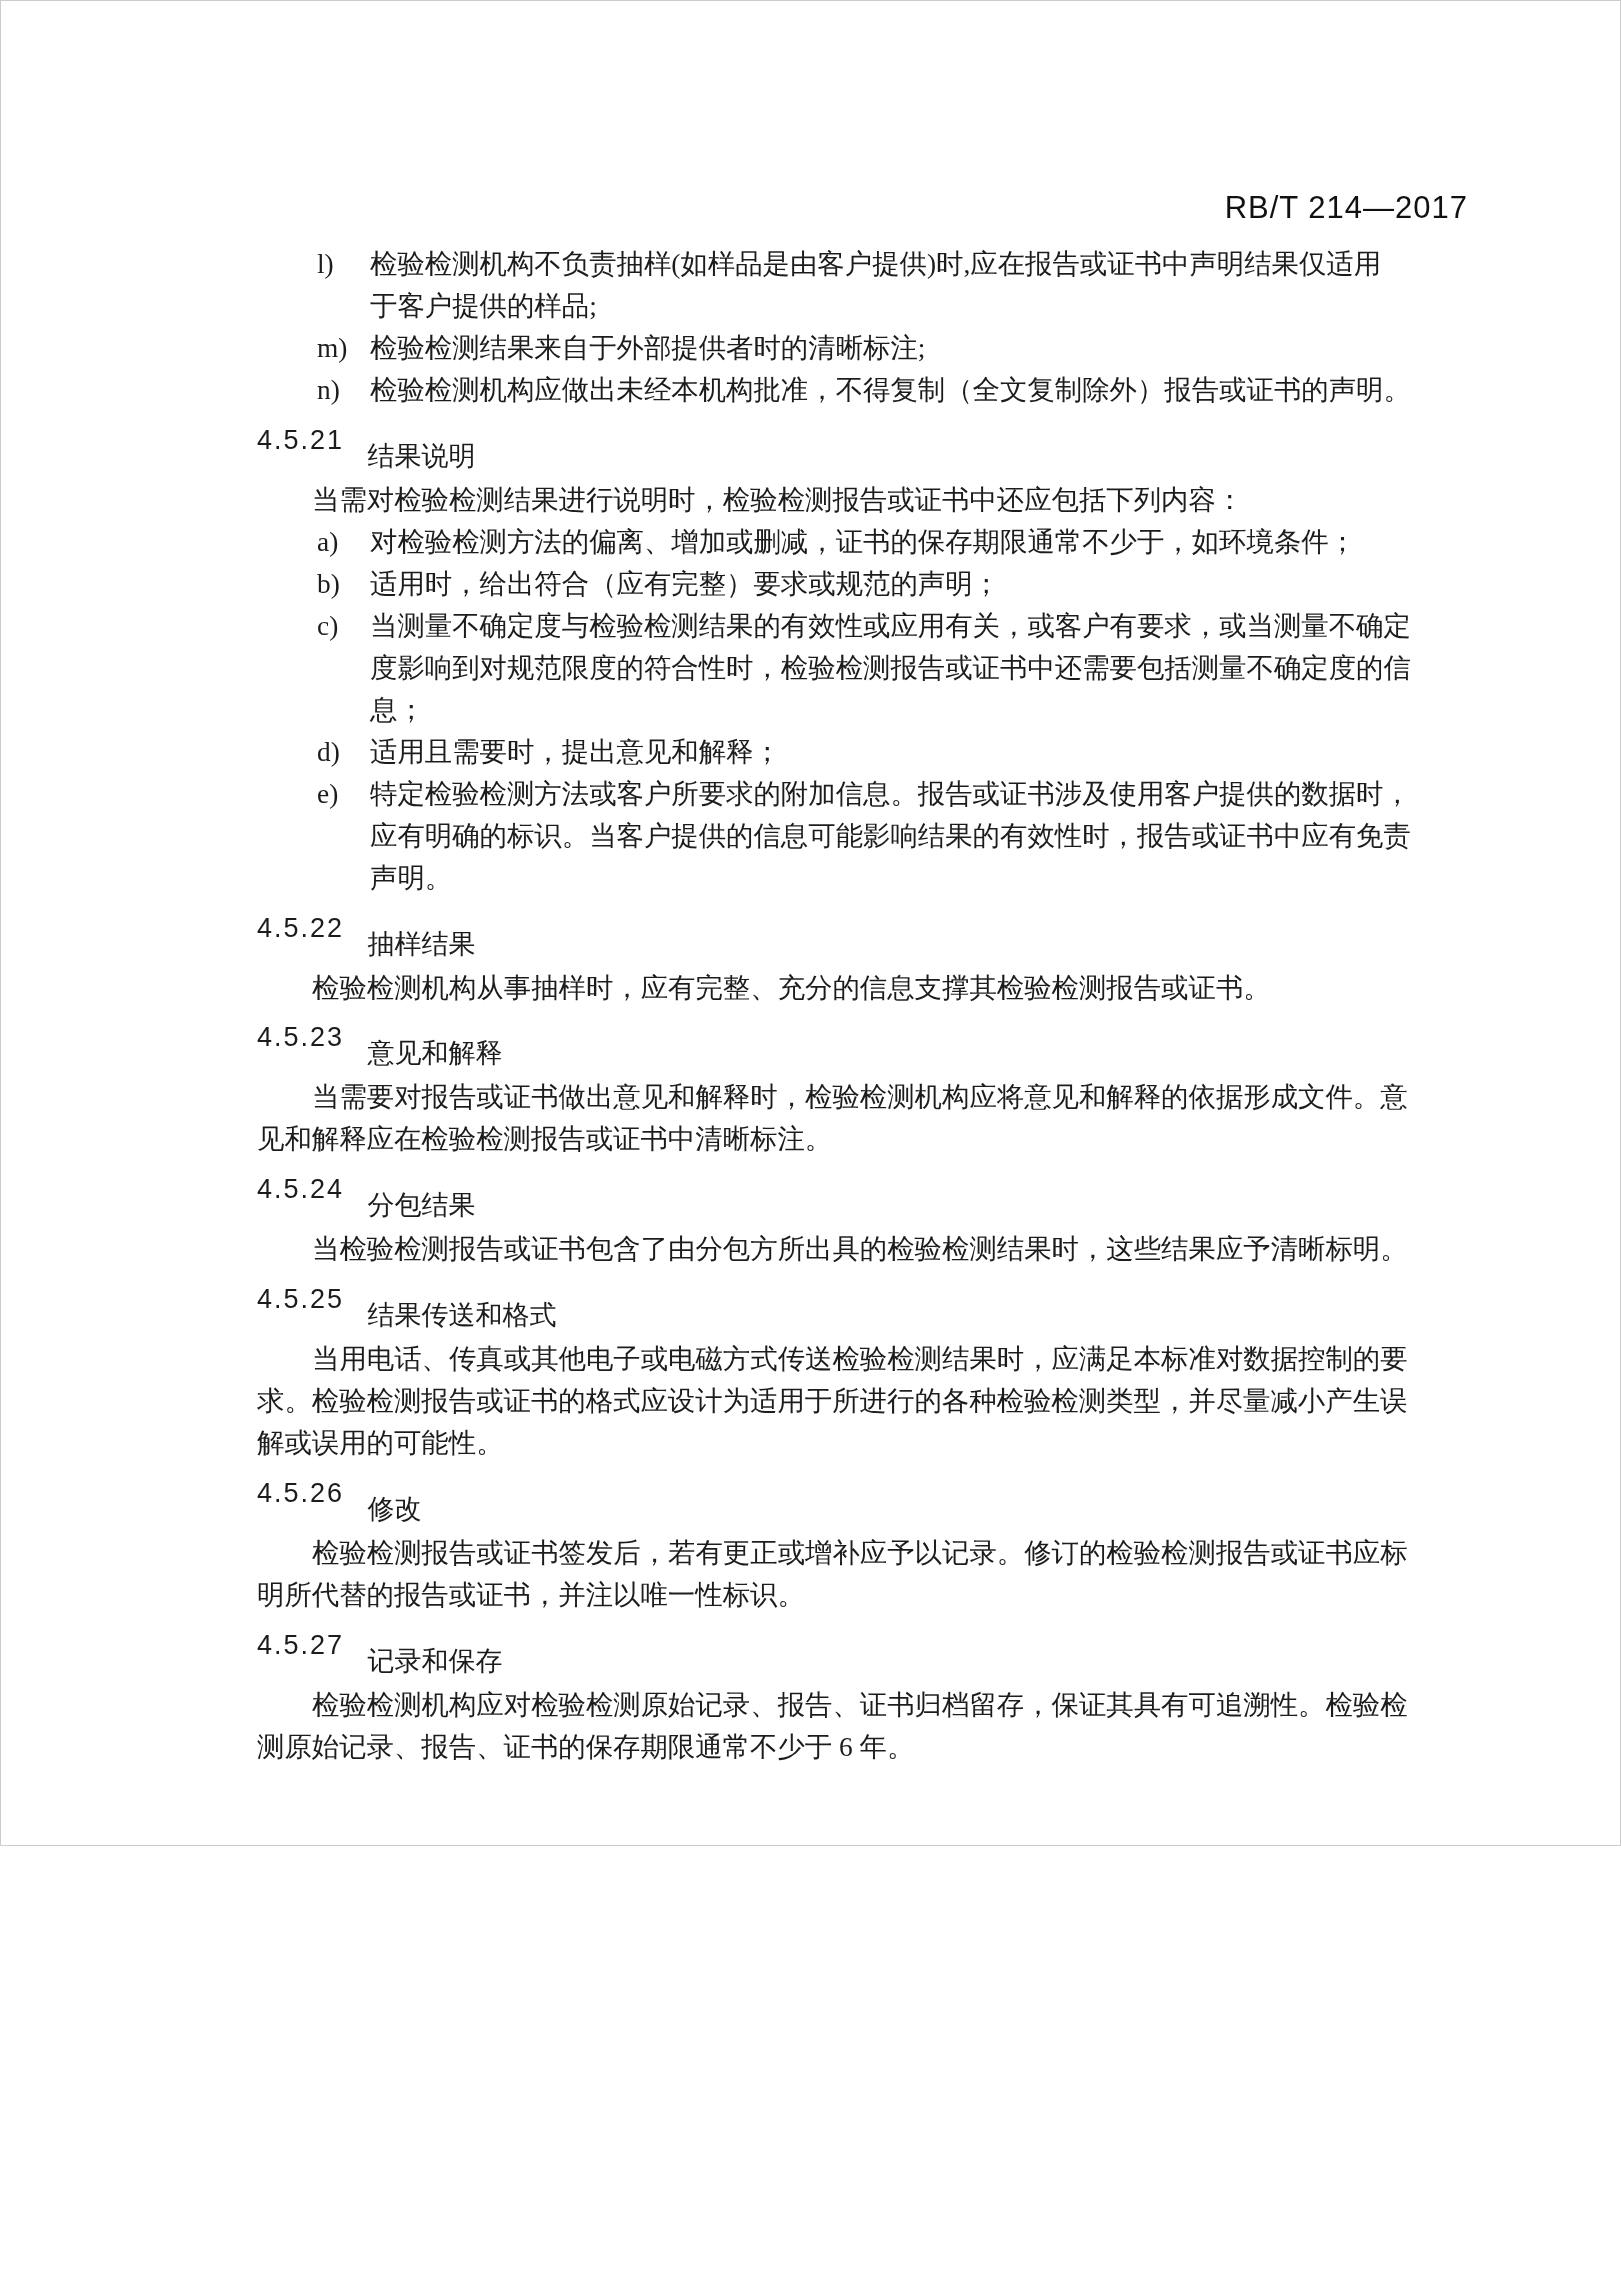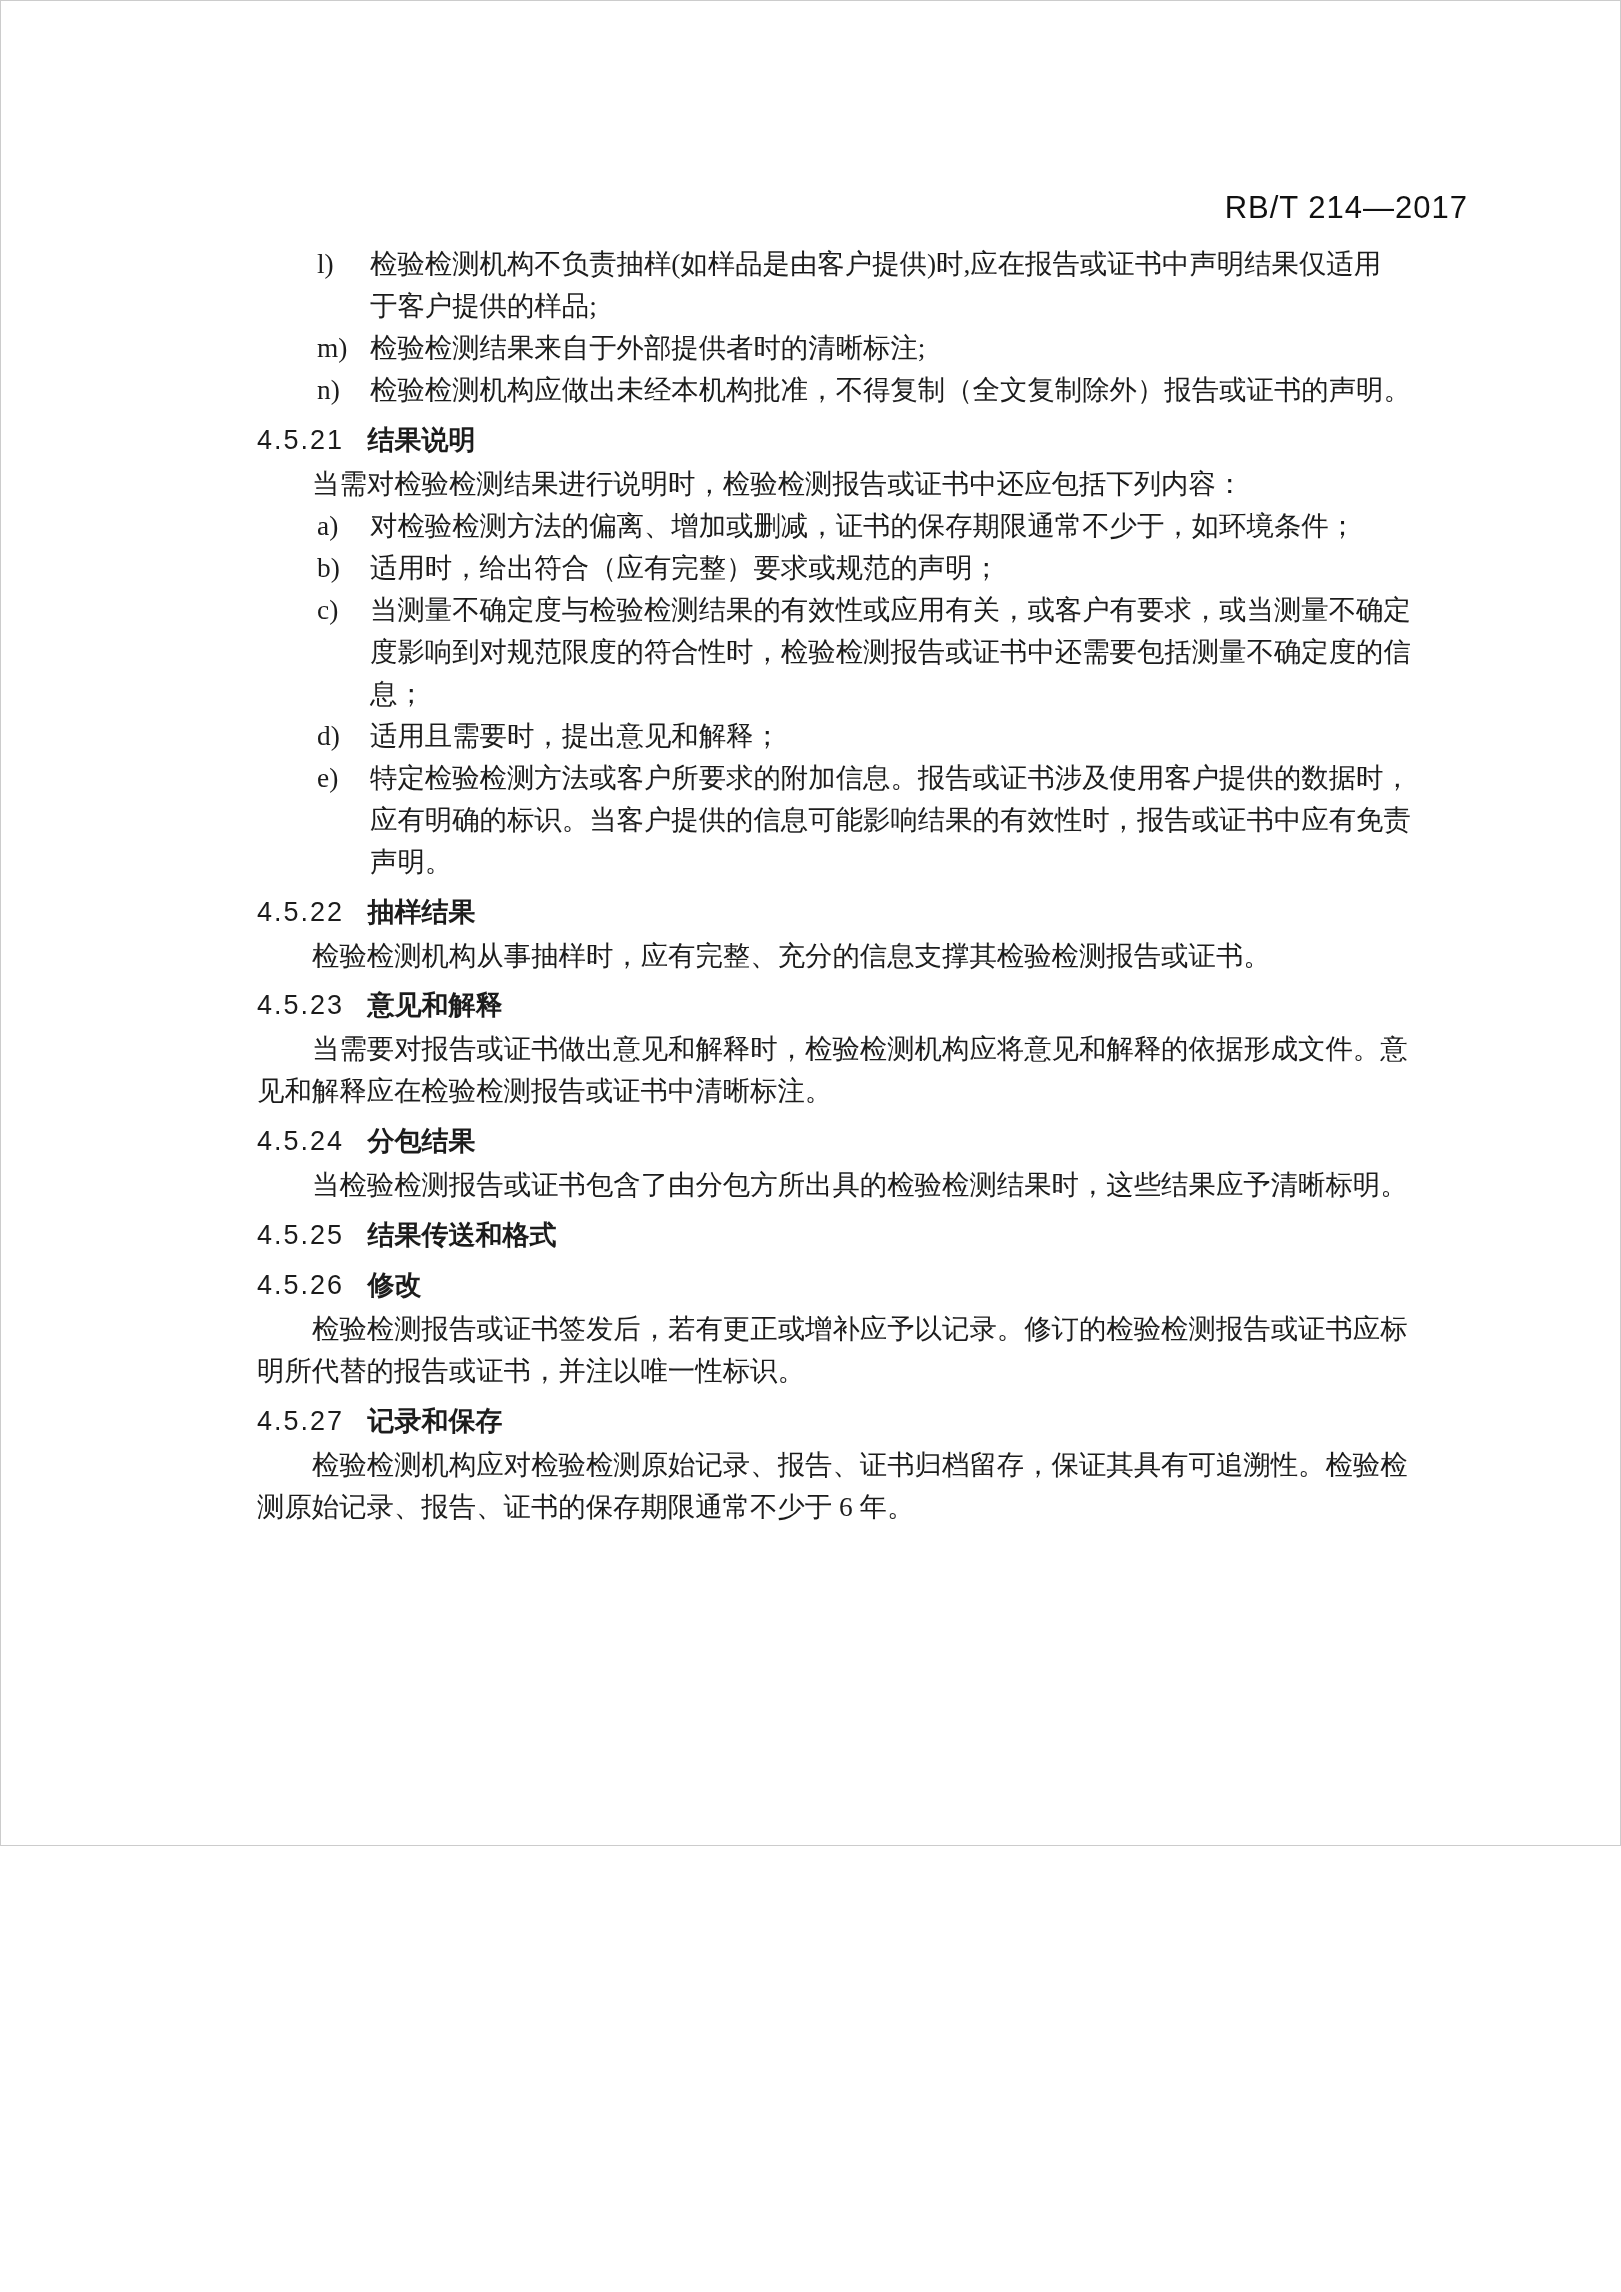--- a/index.html
+++ b/index.html
@@ -34,21 +34,21 @@
   .li .mk{flex:none;width:53px;white-space:pre;}
   .li .lt{flex:1;min-width:0;}
   .hd{
     display:flex;
     margin:7.8px 0 2px 0;
     font-family:"Liberation Sans","DejaVu Sans",sans-serif;
     font-size:27px;
     line-height:42px;
   }
   .hd .num{flex:none;margin-right:23.5px;letter-spacing:2px;}
-  .hd .ttl{font-weight:bold;}
+  .hd .ttl{font-weight:normal;margin-top:16px;}
   .page-number{
     position:absolute;
     left:1451px;top:2103px;
     font-size:27.4px;
     color:#111;
   }
 </style>
 </head>
 <body>
 
@@ -143,20 +143,25 @@
       <span class="ttl">分包结果</span>
     </div>
     <div>
       <div class="ln ind">当检验检测报告或证书包含了由分包方所出具的检验检测结果时，这些结果应予清晰标明。</div>
     </div>
 
     <div class="hd">
       <span class="num">4.5.25</span>
       <span class="ttl">结果传送和格式</span>
     </div>
+    <div>
+      <div class="ln ind">当用电话、传真或其他电子或电磁方式传送检验检测结果时，应满足本标准对数据控制的要</div>
+      <div class="ln">求。检验检测报告或证书的格式应设计为适用于所进行的各种检验检测类型，并尽量减小产生误</div>
+      <div class="ln">解或误用的可能性。</div>
+    </div>
 
     <div class="hd">
       <span class="num">4.5.26</span>
       <span class="ttl">修改</span>
     </div>
     <div>
       <div class="ln ind">检验检测报告或证书签发后，若有更正或增补应予以记录。修订的检验检测报告或证书应标</div>
       <div class="ln">明所代替的报告或证书，并注以唯一性标识。</div>
     </div>
 

